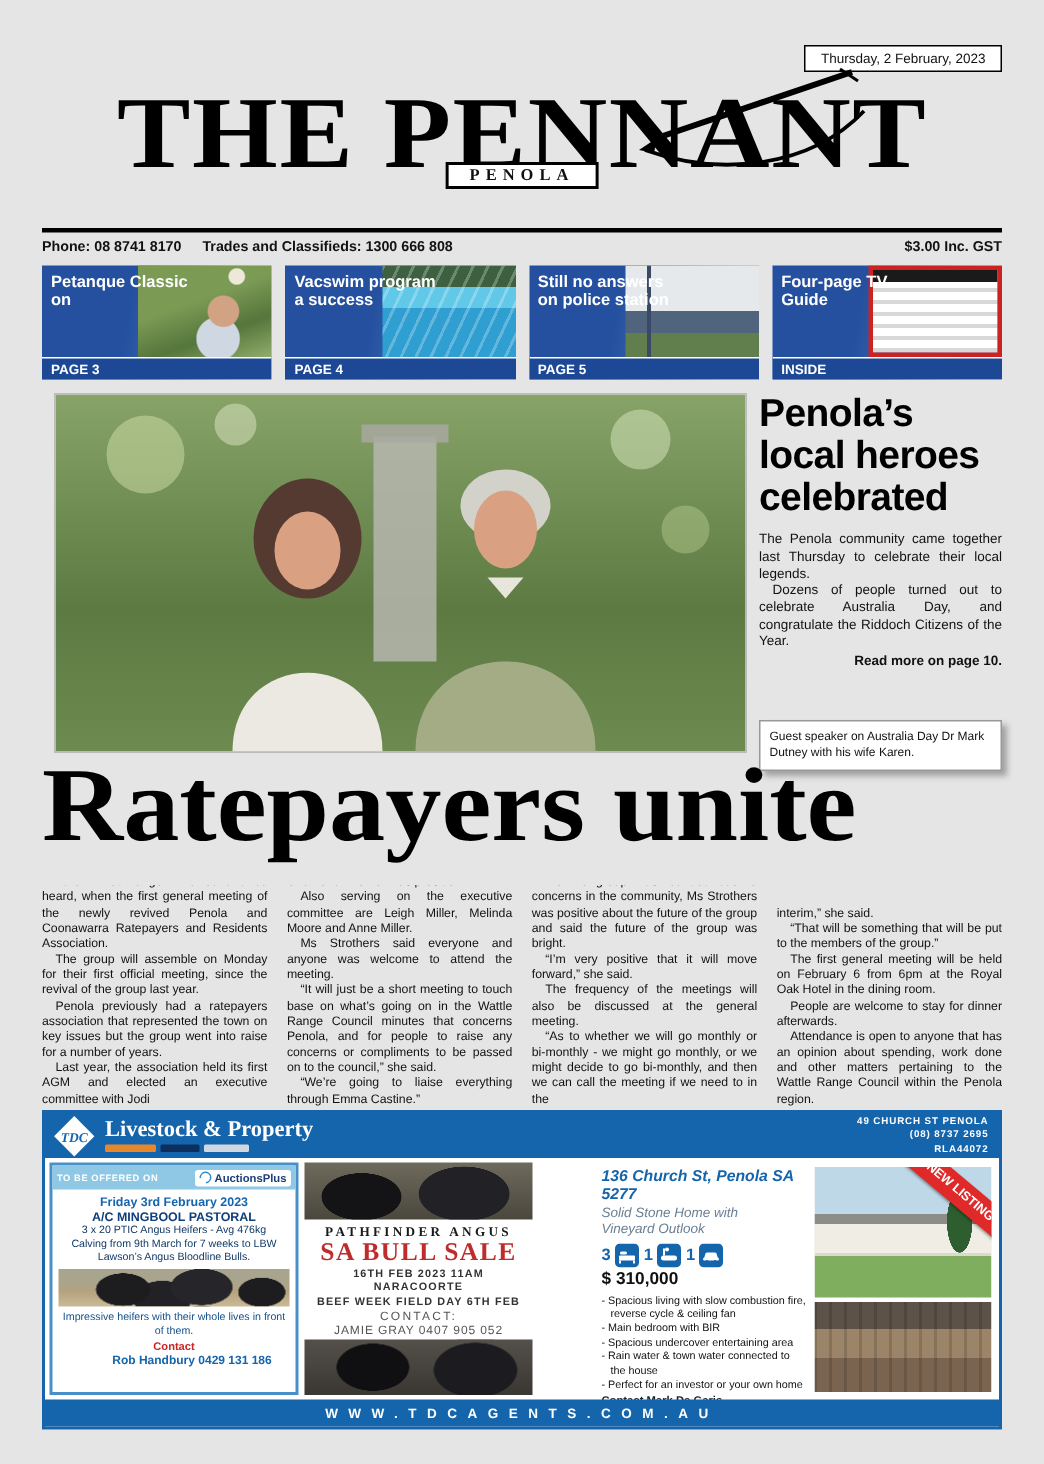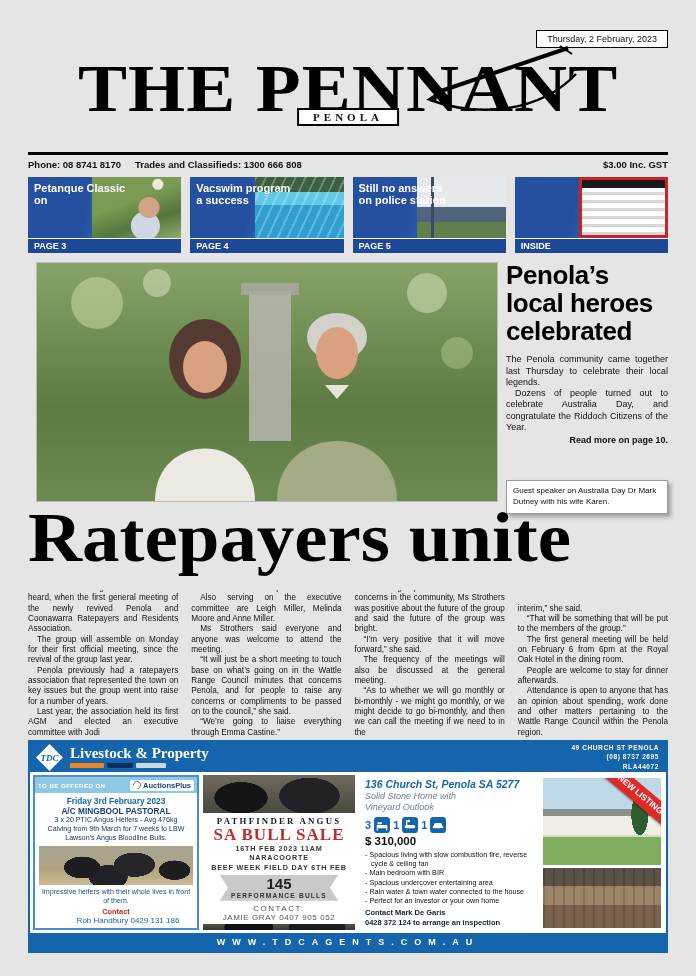--- a/index.html
+++ b/index.html
@@ -109,21 +109,21 @@
   .ad-left .l2{color:#0f3e7a;font-weight:bold;font-size:8.3px;}
   .ad-left .l3,.ad-left .l4{color:#123a66;font-size:7.1px;line-height:1.25;padding:0 4px;}
   .cattle-a{flex:1;margin:3px 4px;background:
       radial-gradient(ellipse 30px 18px at 28% 55%,#1d1d20 0 60%,transparent 61%),
       radial-gradient(ellipse 34px 20px at 62% 48%,#26262a 0 60%,transparent 61%),
       radial-gradient(ellipse 26px 16px at 88% 62%,#1d1d20 0 60%,transparent 61%),
       radial-gradient(ellipse 32px 20px at 45% 80%,#222226 0 60%,transparent 61%),
       linear-gradient(180deg,#a9a48e 0 30%,#b5a27e 60%,#caba96);}
   .ad-left .cap{color:#14508c;font-size:7.1px;line-height:1.25;padding:0 6px;}
   .ad-left .contact-label{color:#c22;font-weight:bold;font-size:7.4px;margin-top:1px;}
-  .ad-left .contact{color:#1565ad;font-weight:normal;font-size:8px;padding-bottom:3px;margin-left:24px;}
+  .ad-left .contact{color:#1565ad;font-weight:bold;font-size:8px;padding-bottom:17px;margin-left:24px;}
 
   
   .ad-mid{width:152px;flex:none;display:flex;flex-direction:column;text-align:center;}
   .cattle-b{height:38px;flex:none;background:
       radial-gradient(ellipse 44px 26px at 25% 60%,#141416 0 60%,transparent 61%),
       radial-gradient(ellipse 50px 30px at 70% 55%,#222226 0 60%,transparent 61%),
       linear-gradient(180deg,#6e6a5c,#4a473e);}
   .cattle-c{flex:1;background:
       radial-gradient(ellipse 40px 26px at 30% 50%,#101012 0 60%,transparent 61%),
       radial-gradient(ellipse 46px 30px at 75% 55%,#1c1c20 0 60%,transparent 61%),
@@ -136,21 +136,21 @@
            line-height:1.3;padding:0 6px;}
   .ribbon{width:78%;margin:3px auto 2px;background:#c9c9c9;padding:1px 0 2px;
           clip-path:polygon(0 0,100% 0,93% 50%,100% 100%,0 100%,7% 50%);}
   .ribbon .num{font-size:15px;font-weight:bold;color:#222;line-height:1.05;}
   .ribbon .lbl{font-size:6.6px;font-weight:bold;letter-spacing:1.2px;color:#333;}
   .pf-contact1{font-size:8px;letter-spacing:1.5px;color:#555;margin-top:1px;}
   .pf-contact2{font-size:8px;letter-spacing:.6px;color:#555;margin-bottom:2px;}
 
   
   .ad-right{flex:1;display:flex;gap:5px;padding:3px 2px 2px 6px;min-width:0;}
-  .rp-text{flex:1;min-width:0;}
+  .rp-text{flex:1;min-width:0;margin-left:36px;}
   .rp-title{color:#1565ad;font-weight:bold;font-style:italic;font-size:10.5px;line-height:1.15;}
   .rp-sub{color:#6a7f95;font-style:italic;font-size:9px;line-height:1.2;margin-top:1px;width:120px;}
   .rp-icons{display:flex;align-items:center;gap:3px;margin:4px 0 2px;}
   .rp-icons .n{color:#1565ad;font-weight:bold;font-size:11px;}
   .rp-icons svg{display:block;}
   .rp-price{font-weight:bold;font-size:11.5px;margin:1px 0 3px;}
   .rp-bullet{font-size:7.2px;line-height:1.3;padding-left:6px;text-indent:-6px;}
   .rp-bullet::before{content:"- ";}
   .rp-contact{font-weight:bold;font-size:7.5px;line-height:1.35;color:#123;margin-top:2px;}
   .rp-photos{width:118px;flex:none;position:relative;overflow:hidden;
@@ -202,20 +202,21 @@
       <div class="teaser-label">Vacswim program a success</div>
       <div class="teaser-photo photo-pool"></div>
       <div class="teaser-footer">PAGE 4</div>
     </div>
     <div class="teaser">
       <div class="teaser-label">Still no answers on police station</div>
       <div class="teaser-photo photo-police"></div>
       <div class="teaser-footer">PAGE 5</div>
     </div>
     <div class="teaser">
+      <div class="teaser-label">Four-page TV Guide</div>
       <div class="teaser-photo photo-tv"></div>
       <div class="teaser-footer">INSIDE</div>
     </div>
   </div>
 
   <div class="lead-photo">
     <svg width="460" height="238" viewBox="0 0 460 238">
       <defs>
         <linearGradient id="g1" x1="0" y1="0" x2="0" y2="1">
           <stop offset="0" stop-color="#87a368"></stop>
@@ -322,24 +323,20 @@
         <div class="contact-label">Contact</div>
         <div class="contact">Rob Handbury 0429 131 186</div>
       </div>
 
       <div class="ad-mid">
         <div class="cattle-b"></div>
         <div class="pf-brand">PATHFINDER ANGUS</div>
         <div class="pf-title">SA BULL SALE</div>
         <div class="pf-line">16TH FEB 2023 11AM NARACOORTE</div>
         <div class="pf-line">BEEF WEEK FIELD DAY 6TH FEB</div>
-        <div class="ribbon">
-          <div class="num">145</div>
-          <div class="lbl">PERFORMANCE BULLS</div>
-        </div>
         <div class="pf-contact1">CONTACT:</div>
         <div class="pf-contact2">JAMIE GRAY 0407 905 052</div>
         <div class="cattle-c"></div>
       </div>
 
       <div class="ad-right">
         <div class="rp-text">
           <div class="rp-title">136 Church St, Penola SA 5277</div>
           <div class="rp-sub">Solid Stone Home with Vineyard Outlook</div>
           <div class="rp-icons">

